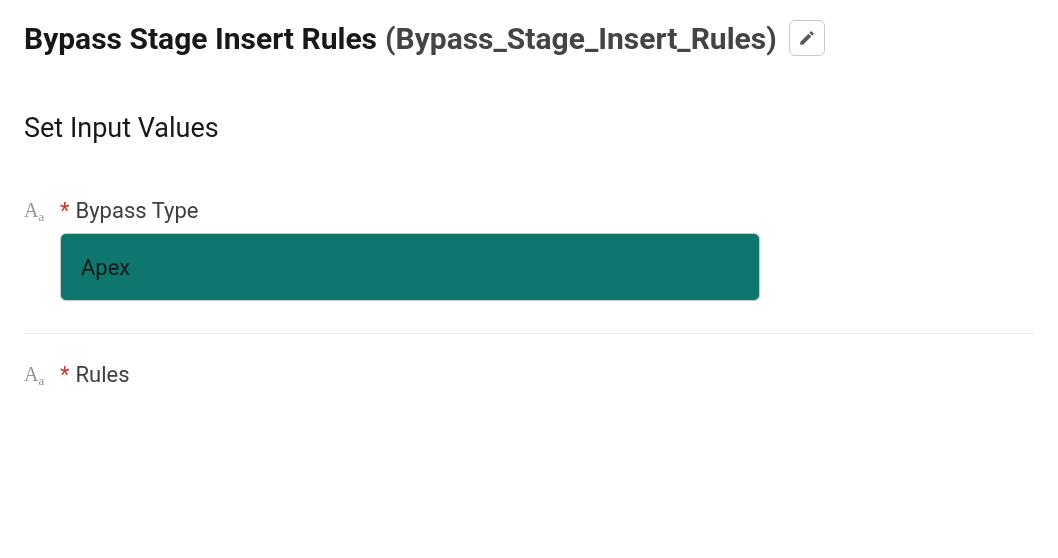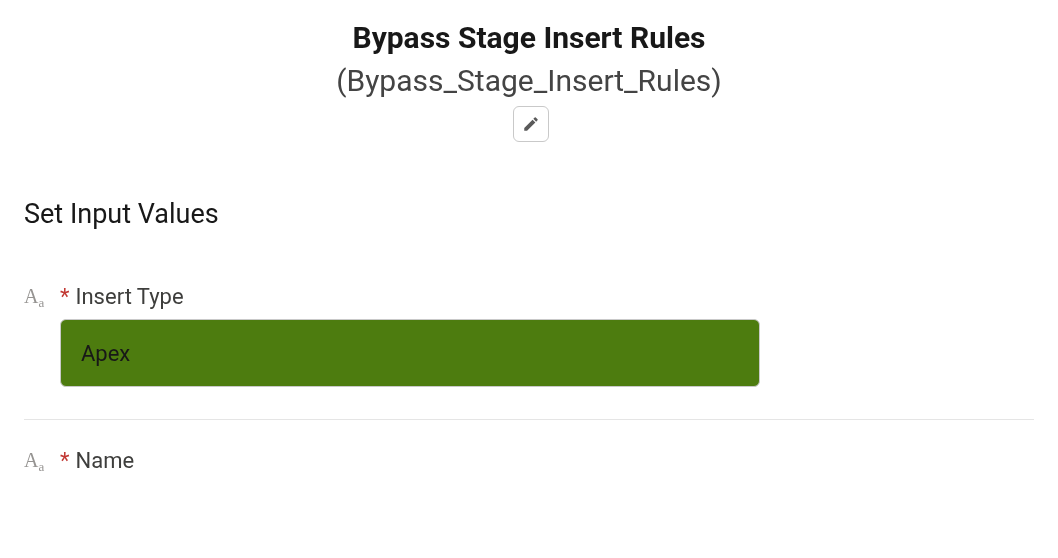--- a/index.html
+++ b/index.html
@@ -13,30 +13,29 @@
       width: 1058px;
       height: 558px;
       padding: 20px 24px;
       color: #181818;
     }
     .header {
       display: flex;
       align-items: center;
       gap: 8px;
       margin-bottom: 56px;
-      flex-direction: column;
     }
     .header-title {
       font-size: 30px;
       font-weight: 700;
       color: #181818;
     }
     .header-api {
       font-size: 30px;
-      font-weight: 400;
+      font-weight: 700;
       color: #444444;
     }
     .edit-btn {
       width: 36px;
       height: 36px;
       border: 1px solid #c9c9c9;
       border-radius: 6px;
       background: #ffffff;
       display: inline-flex;
       align-items: center;
@@ -108,21 +107,21 @@
       width: 824px;
       max-width: 700px;
       height: 68px;
       border: 1px solid #c9c9c9;
       border-radius: 6px;
       padding: 4px 20px;
       font-size: 22px;
       color: #181818;
       font-family: inherit;
       outline: none;
-      background: #4d7c0f;
+      background: #0f766e;
     }
     .divider {
       border: none;
       border-top: 1px solid #e5e5e5;
       margin: 4px 0 28px 0;
     }
   </style>
 </head>
 <body>
 
@@ -139,34 +138,34 @@
 <div class="section-title">Set Input Values</div>
 
 <div class="field-block">
   <div class="field-row">
     <div class="type-icon">
       <span class="aa-icon"><span class="aa-big">A</span><span class="aa-small aa-sub">a</span></span>
     </div>
     <div class="field-col">
       <div class="field-label-line">
         <span class="required-mark">*</span>
-        <span class="field-label">Insert Type</span>
+        <span class="field-label">Bypass Type</span>
       </div>
       <input type="text" class="text-input" value="Apex" style="">
     </div>
   </div>
 </div>
 
 <hr class="divider">
 
 <div class="field-block">
   <div class="field-row">
     <div class="type-icon">
       <span class="aa-icon"><span class="aa-big">A</span><span class="aa-small aa-sub">a</span></span>
     </div>
     <div class="field-col">
       <div class="field-label-line">
         <span class="required-mark">*</span>
-        <span class="field-label">Name</span>
+        <span class="field-label">Rules</span>
       </div>
     </div>
   </div>
 </div>
 
 </body></html>

